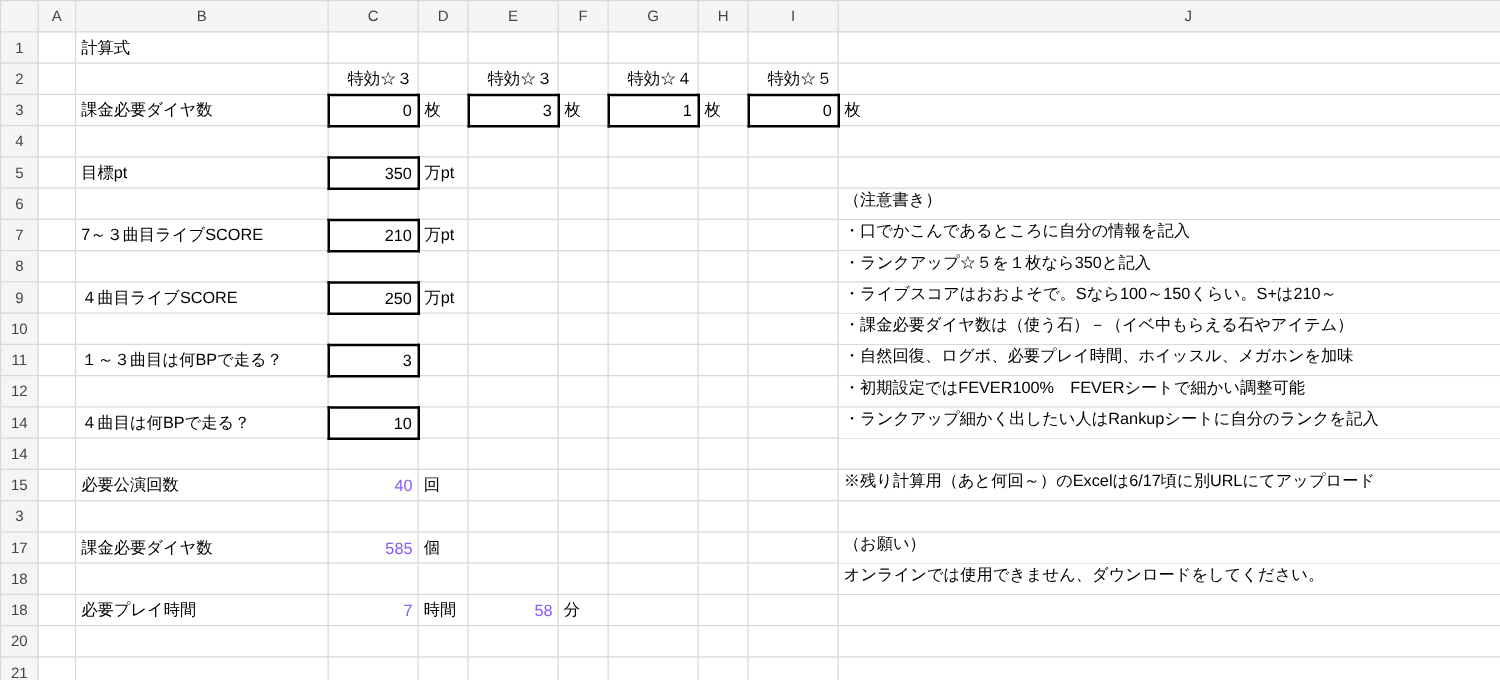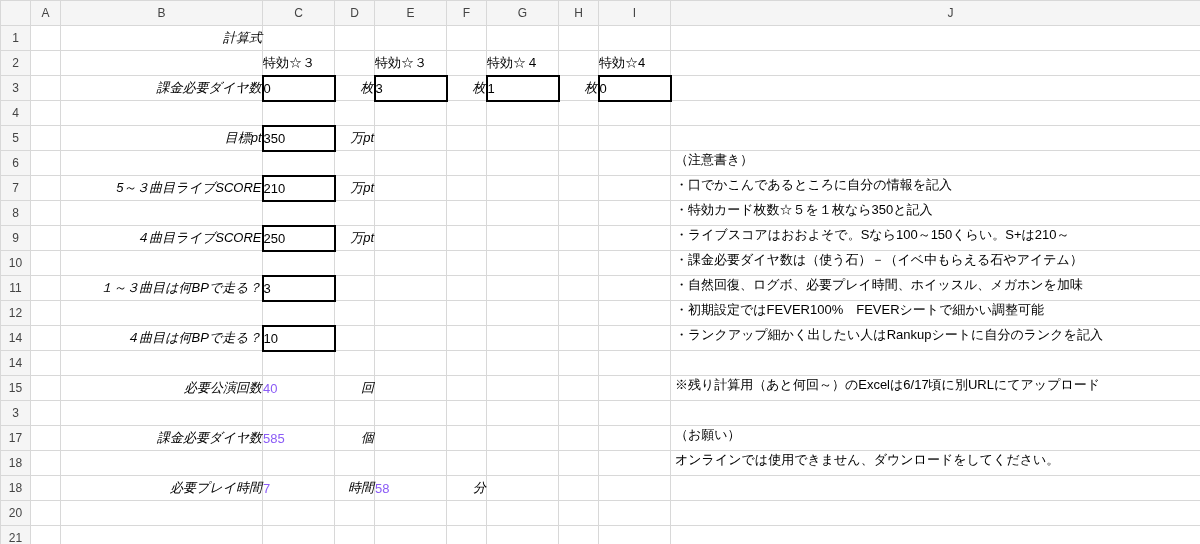--- a/index.html
+++ b/index.html
@@ -25,22 +25,22 @@
     white-space: nowrap;
     overflow: visible;
   }
   table.sheet th {
     background: #f5f5f5;
     color: #444;
     font-size: 12px;
     text-align: center;
   }
   table.sheet th.corner { background: #f5f5f5; }
-  td.ltext { padding-left: 4px; text-align: right; font-style: italic; }
-  td.rtext { padding-right: 4px; }
+  td.ltext { padding-left: 4px; text-align: left; }
+  td.rtext { padding-right: 4px; text-align: right; }
   td.red   { color: #8b5cf6; }
   
   td.boxed { border: 2px solid #000 !important; }
   
   td.notes { padding-left: 4px; text-align: left; position: relative; }
   td.notes > span { position: absolute; left: 4px; top: 0; white-space: nowrap; }
   
   col.cA { width: 30px; }
   col.cB { width: 202px; }
   col.cC { width: 72px; }
@@ -103,21 +103,21 @@
     <tr>
       <th>2</th>
       <td></td>
       <td></td>
       <td class="rtext">特効☆３</td>
       <td></td>
       <td class="rtext">特効☆３</td>
       <td></td>
       <td class="rtext">特効☆４</td>
       <td></td>
-      <td class="rtext">特効☆4</td>
+      <td class="rtext">特効☆５</td>
       <td></td>
     </tr>
 
     <tr>
       <th>3</th>
       <td></td>
       <td class="ltext">課金必要ダイヤ数</td>
       <td class="rtext boxed">0</td>
       <td class="ltext">枚</td>
       <td class="rtext boxed">3</td>
@@ -168,21 +168,21 @@
         <td></td>
       <td></td>
       <td class="notes">
           <span>（注意書き）</span>
         </td>
     </tr>
 
     <tr>
       <th>7</th>
       <td></td>
-      <td class="ltext">5～３曲目ライブSCORE</td>
+      <td class="ltext">7～３曲目ライブSCORE</td>
       <td class="rtext boxed">210</td>
       <td class="ltext">万pt</td>
       <td></td>
         <td></td>
       <td></td>
         <td></td>
       <td></td>
       <td class="notes">
           <span>・口でかこんであるところに自分の情報を記入</span>
         </td>
@@ -193,21 +193,21 @@
       <td></td>
         <td></td>
       <td></td>
         <td></td>
       <td></td>
         <td></td>
       <td></td>
         <td></td>
       <td></td>
       <td class="notes">
-          <span>・特効カード枚数☆５を１枚なら350と記入</span>
+          <span>・ランクアップ☆５を１枚なら350と記入</span>
         </td>
     </tr>
 
     <tr>
       <th>9</th>
       <td></td>
       <td class="ltext">４曲目ライブSCORE</td>
       <td class="rtext boxed">250</td>
       <td class="ltext">万pt</td>
       <td></td>

